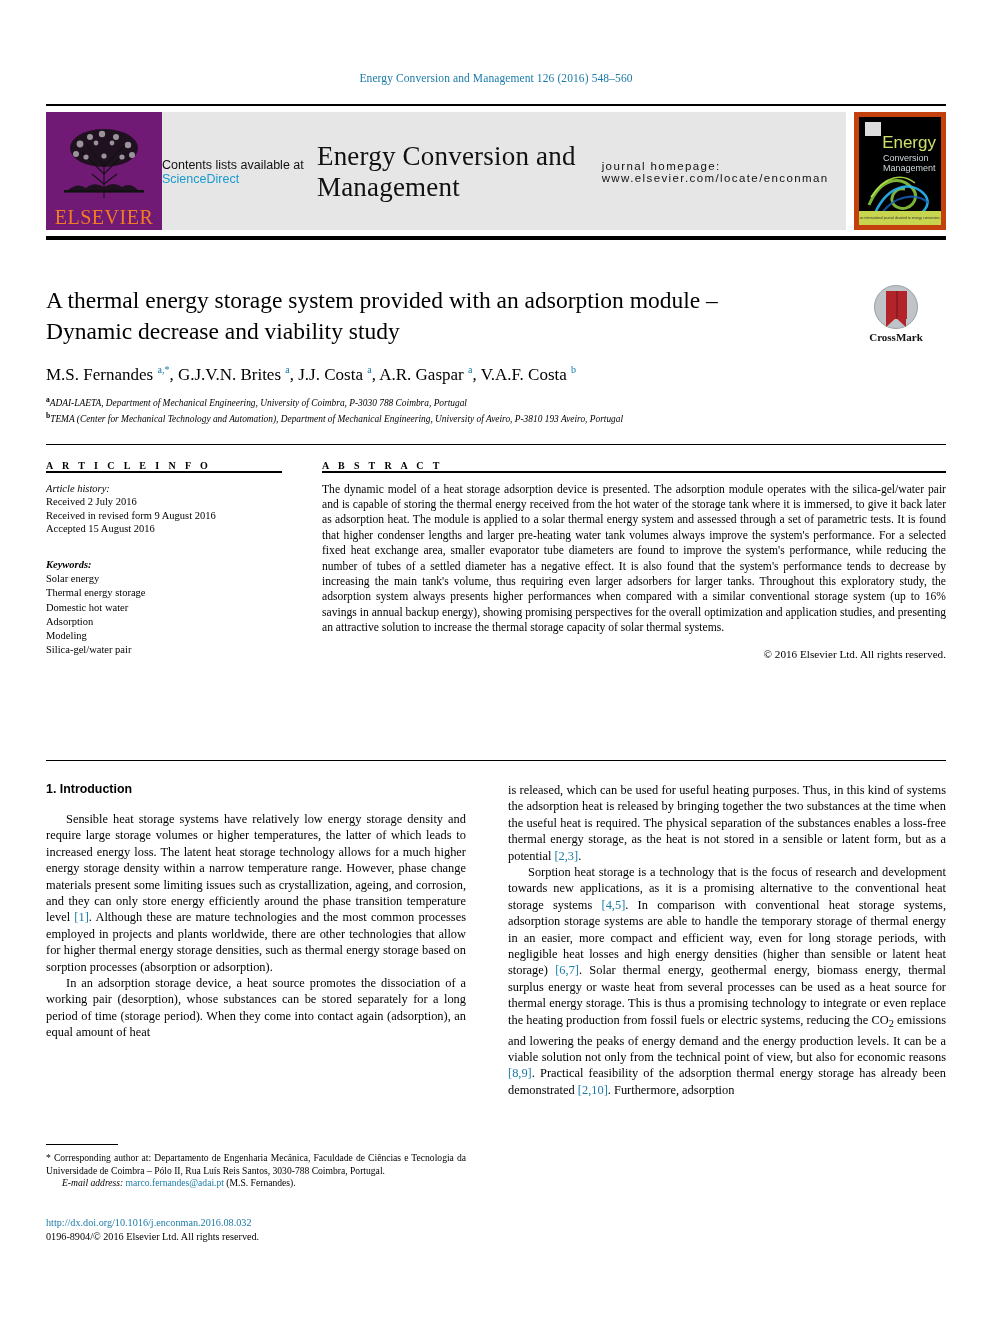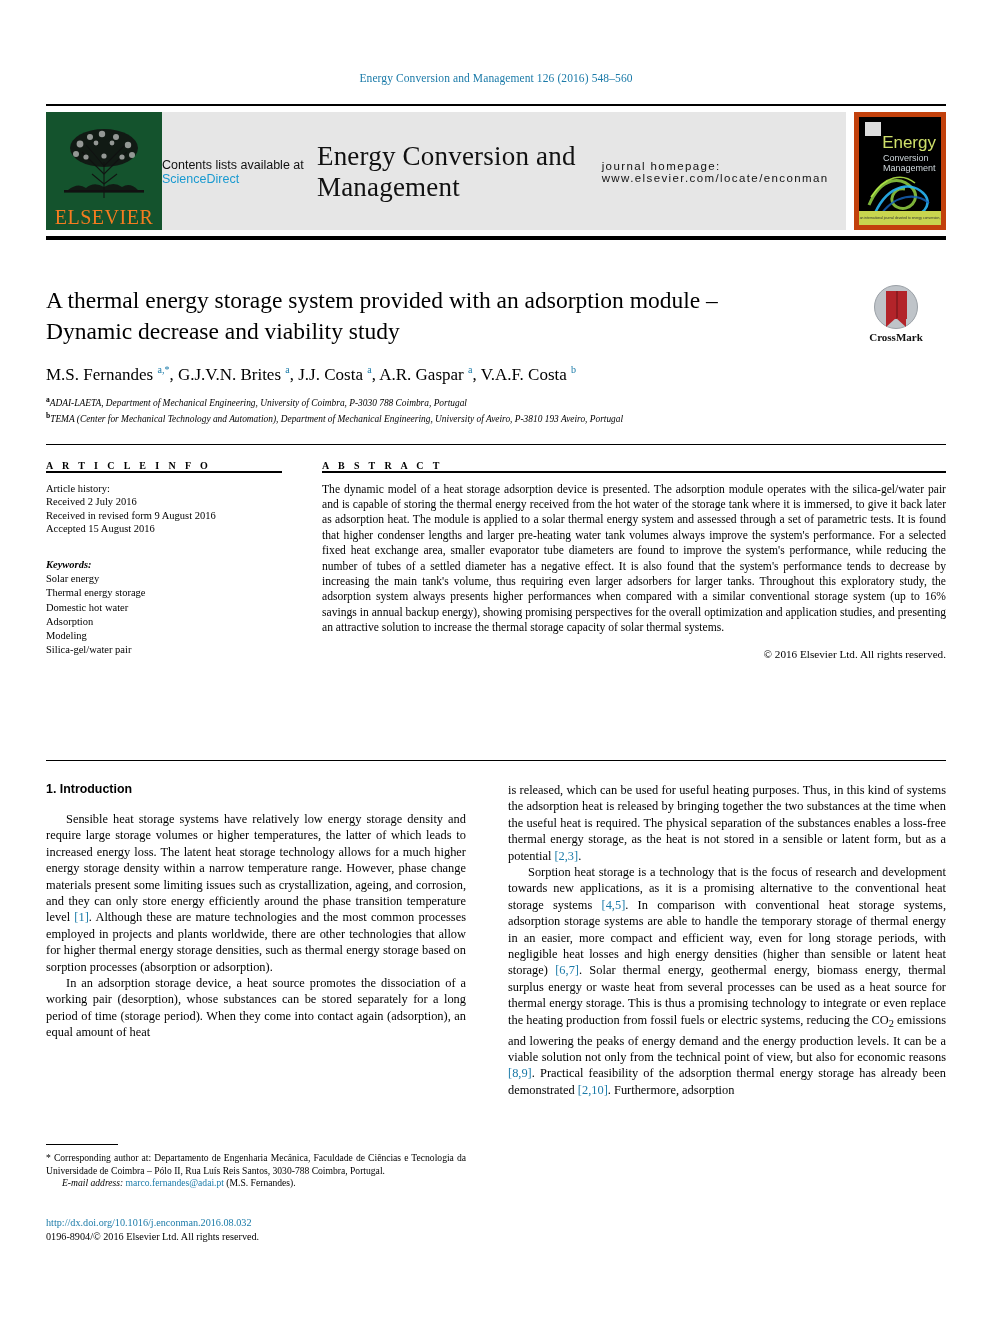--- a/index.html
+++ b/index.html
@@ -47,21 +47,21 @@
   }
   .mast-body {
     display: flex;
     align-items: stretch;
     height: 118px;
   }
   .elsevier-logo {
     width: 116px;
     flex: 0 0 116px;
     position: relative;
-    background: #14532d;
+    background: #701a75;
   }
   .tree-svg { display:block; }
   .elsevier-word {
     font-family: "Liberation Serif", serif;
     font-size: 20px;
     letter-spacing: 0.5px;
     color: #F47C20;
     text-align: center;
     line-height: 1;
     margin-top: 1px;
@@ -248,20 +248,21 @@
     font-weight: bold;
     font-size: 10px;
     letter-spacing: 3.4px;
   }
   .thin-rule {
     height: 1.6px;
     background: #000;
     margin-bottom: 9px;
   }
   .hist-label {
+    font-style: italic;
     font-size: 10.5px;
     line-height: 13.6px;
   }
   .hist-line {
     font-size: 10.5px;
     line-height: 13.6px;
   }
   .kw-block { margin-top: 22px; }
   .kw-label {
     font-style: italic;

